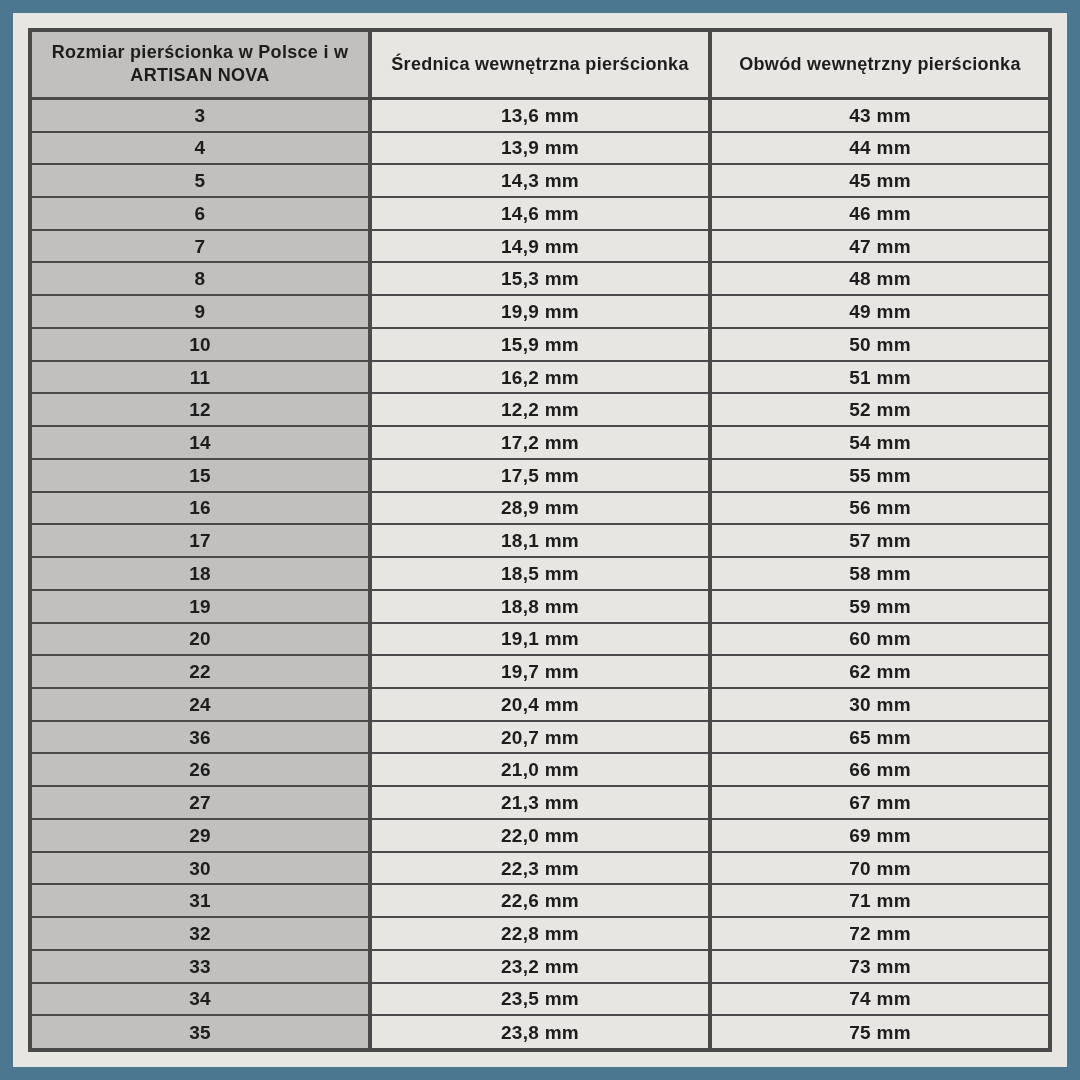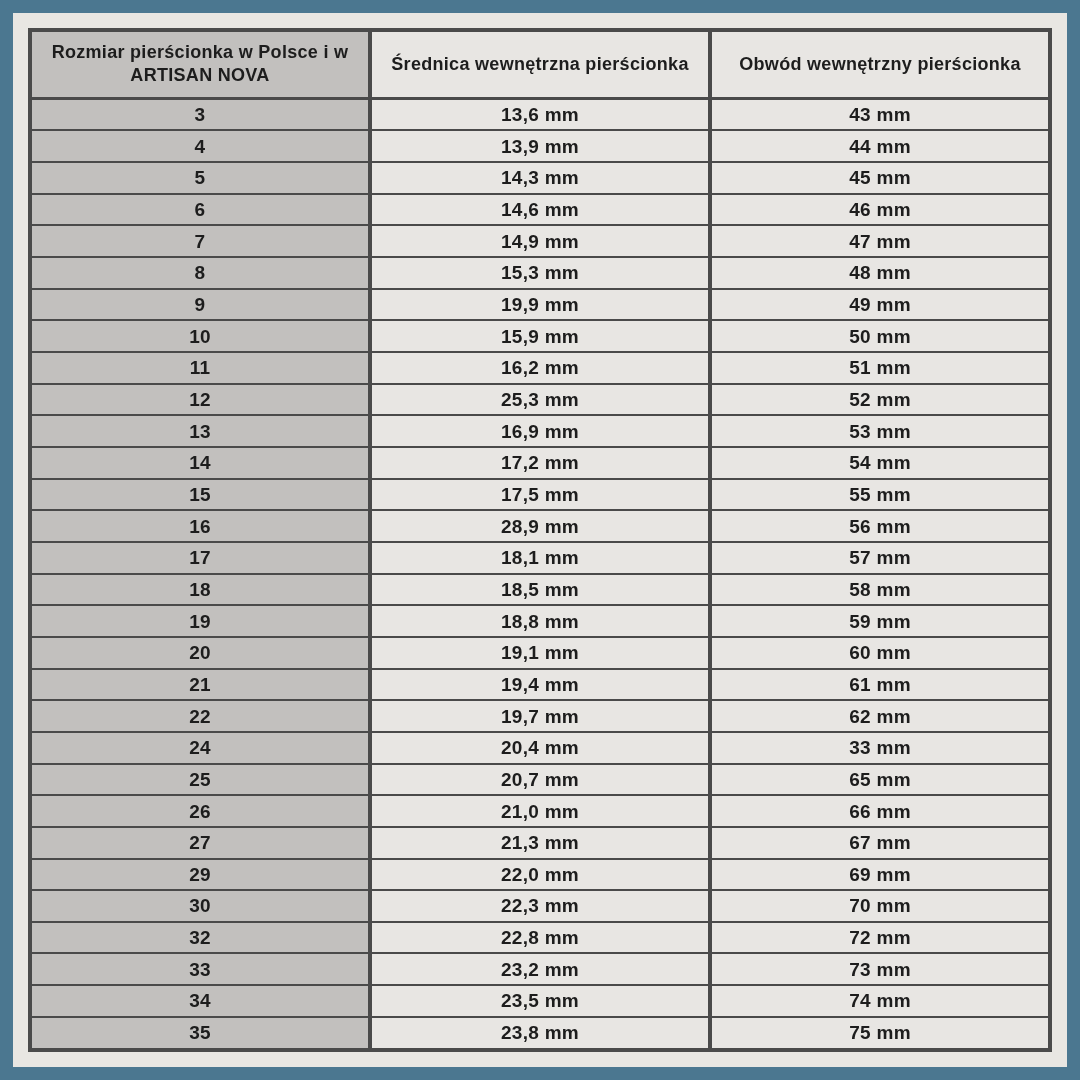--- a/index.html
+++ b/index.html
@@ -118,27 +118,22 @@
             <td>15,9 mm</td>
             <td>50 mm</td>
           </tr>
           <tr>
             <td>11</td>
             <td>16,2 mm</td>
             <td>51 mm</td>
           </tr>
           <tr>
             <td>12</td>
-            <td>25,3 mm</td>
+            <td>12,2 mm</td>
             <td>52 mm</td>
-          </tr>
-          <tr>
-            <td>13</td>
-            <td>16,9 mm</td>
-            <td>53 mm</td>
           </tr>
           <tr>
             <td>14</td>
             <td>17,2 mm</td>
             <td>54 mm</td>
           </tr>
           <tr>
             <td>15</td>
             <td>17,5 mm</td>
             <td>55 mm</td>
@@ -162,36 +157,31 @@
             <td>19</td>
             <td>18,8 mm</td>
             <td>59 mm</td>
           </tr>
           <tr>
             <td>20</td>
             <td>19,1 mm</td>
             <td>60 mm</td>
           </tr>
           <tr>
-            <td>21</td>
-            <td>19,4 mm</td>
-            <td>61 mm</td>
-          </tr>
-          <tr>
             <td>22</td>
             <td>19,7 mm</td>
             <td>62 mm</td>
           </tr>
           <tr>
             <td>24</td>
             <td>20,4 mm</td>
-            <td>33 mm</td>
-          </tr>
-          <tr>
-            <td>25</td>
+            <td>30 mm</td>
+          </tr>
+          <tr>
+            <td>36</td>
             <td>20,7 mm</td>
             <td>65 mm</td>
           </tr>
           <tr>
             <td>26</td>
             <td>21,0 mm</td>
             <td>66 mm</td>
           </tr>
           <tr>
             <td>27</td>
@@ -200,20 +190,25 @@
           </tr>
           <tr>
             <td>29</td>
             <td>22,0 mm</td>
             <td>69 mm</td>
           </tr>
           <tr>
             <td>30</td>
             <td>22,3 mm</td>
             <td>70 mm</td>
+          </tr>
+          <tr>
+            <td>31</td>
+            <td>22,6 mm</td>
+            <td>71 mm</td>
           </tr>
           <tr>
             <td>32</td>
             <td>22,8 mm</td>
             <td>72 mm</td>
           </tr>
           <tr>
             <td>33</td>
             <td>23,2 mm</td>
             <td>73 mm</td>

